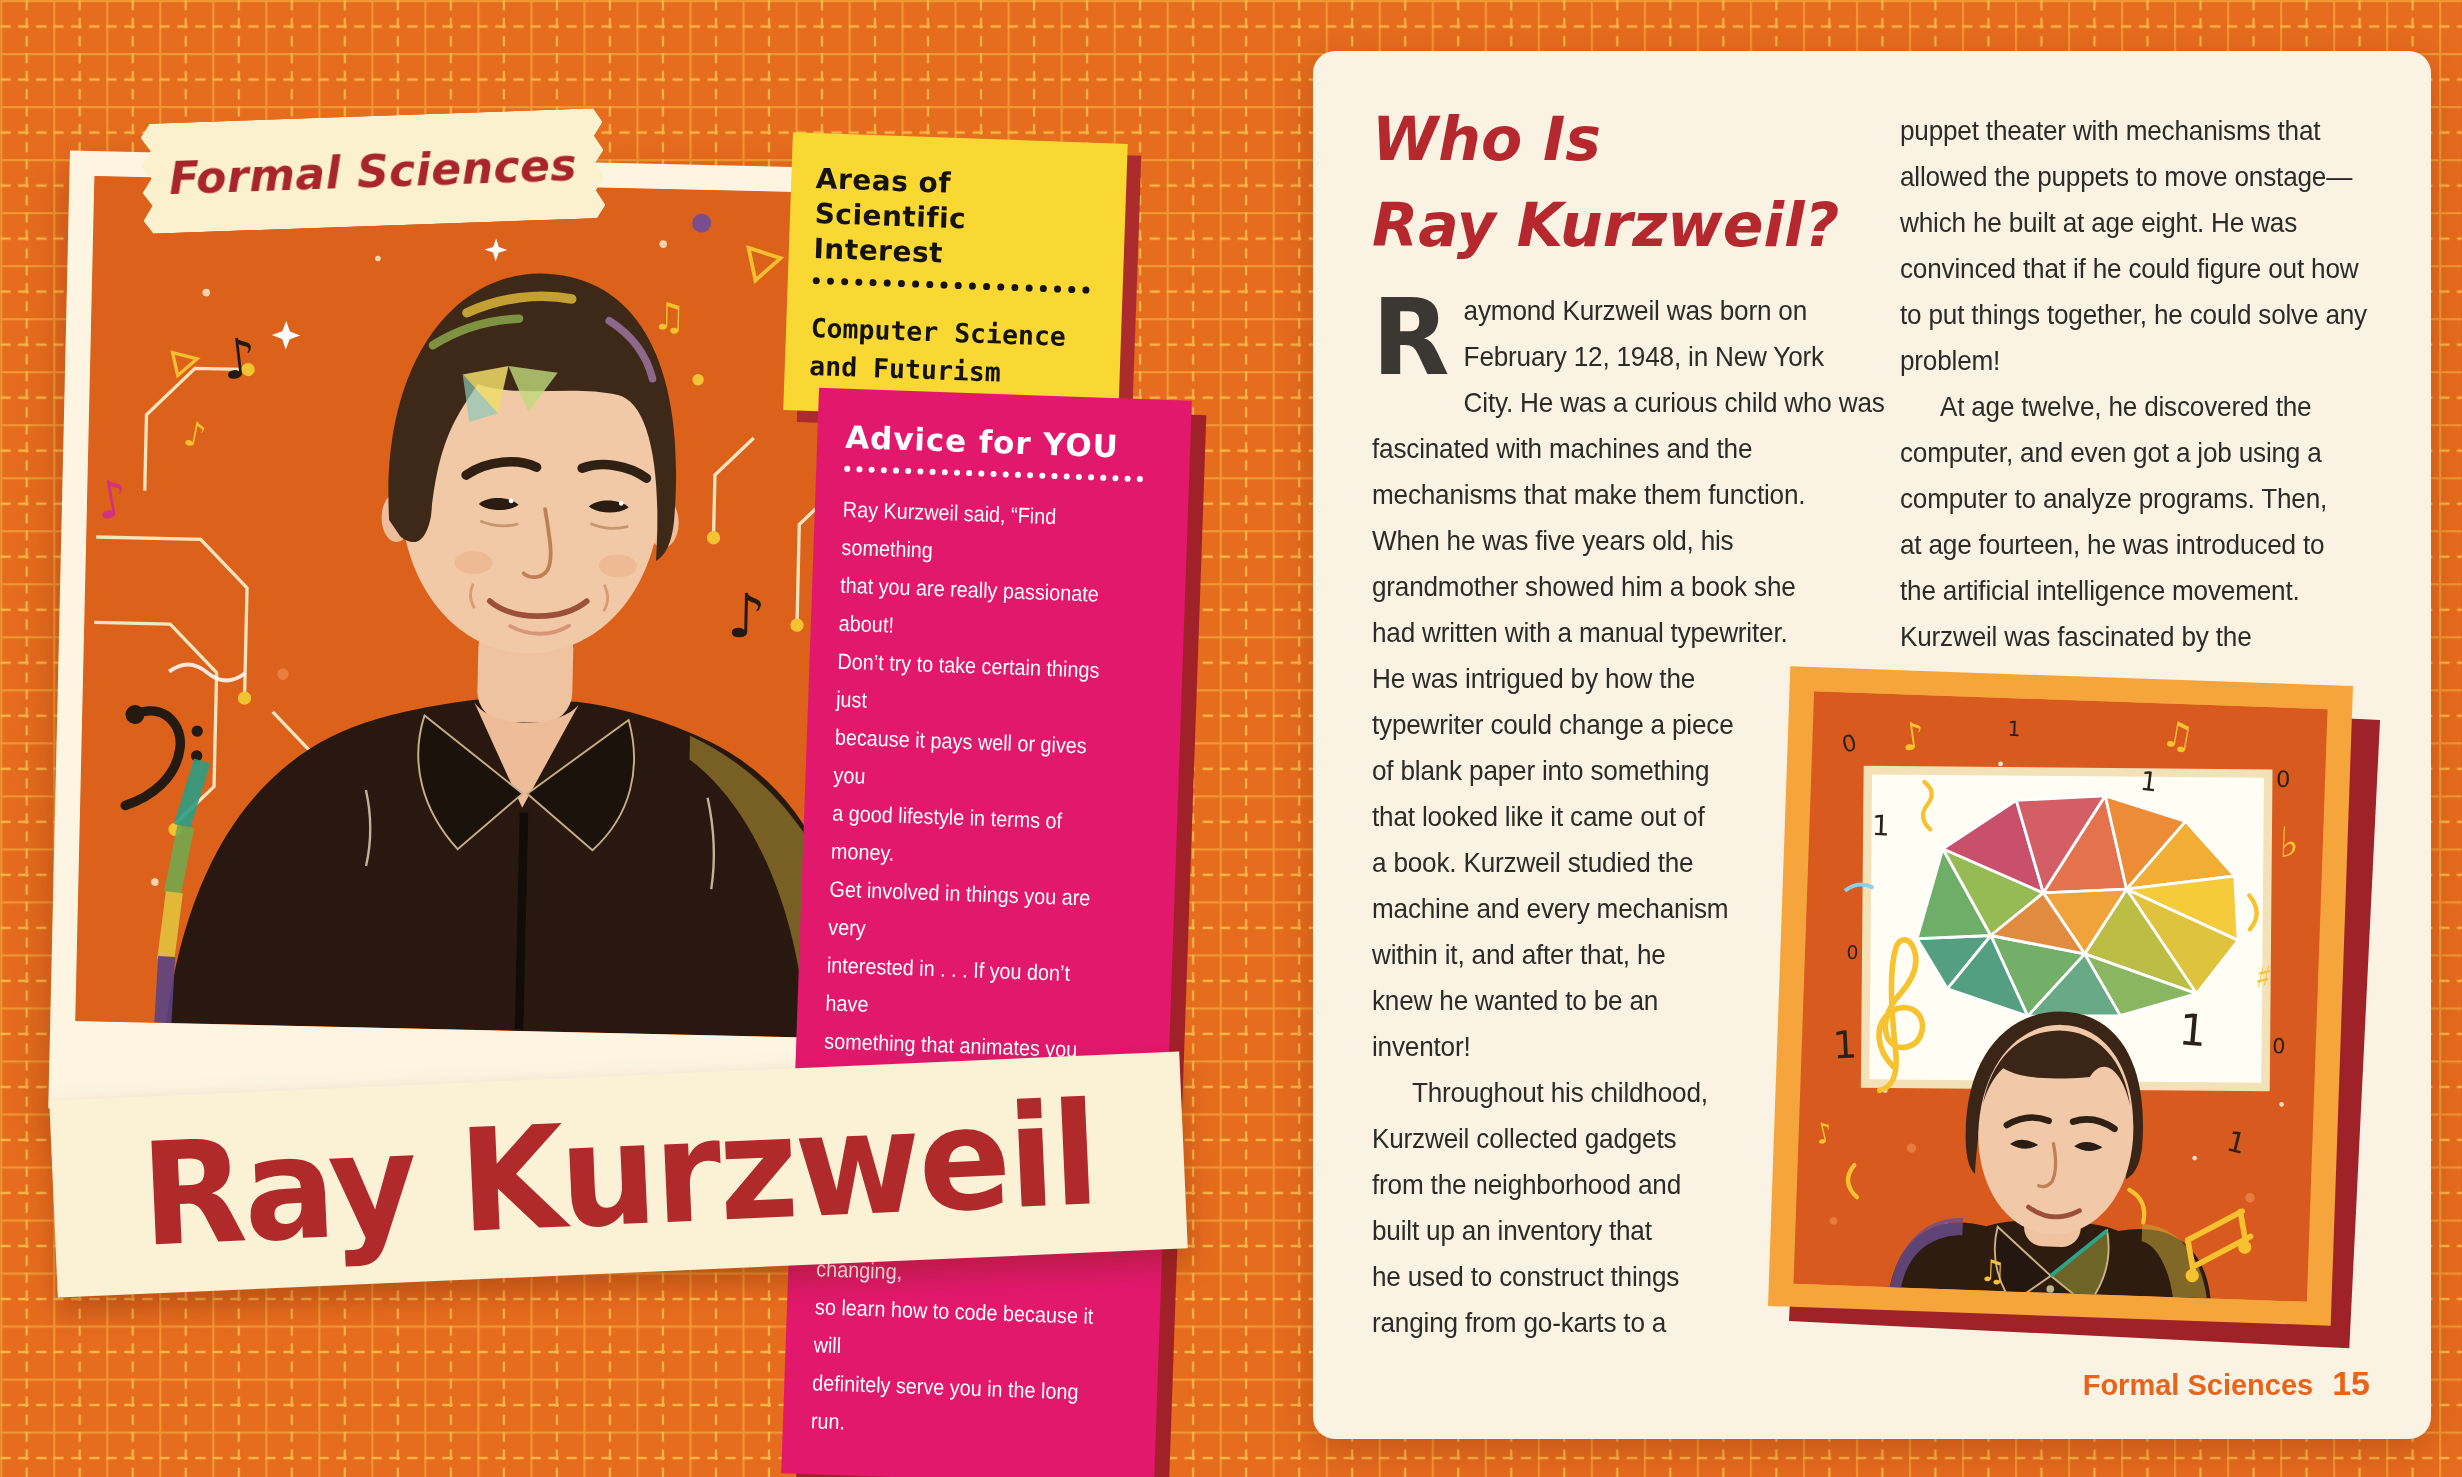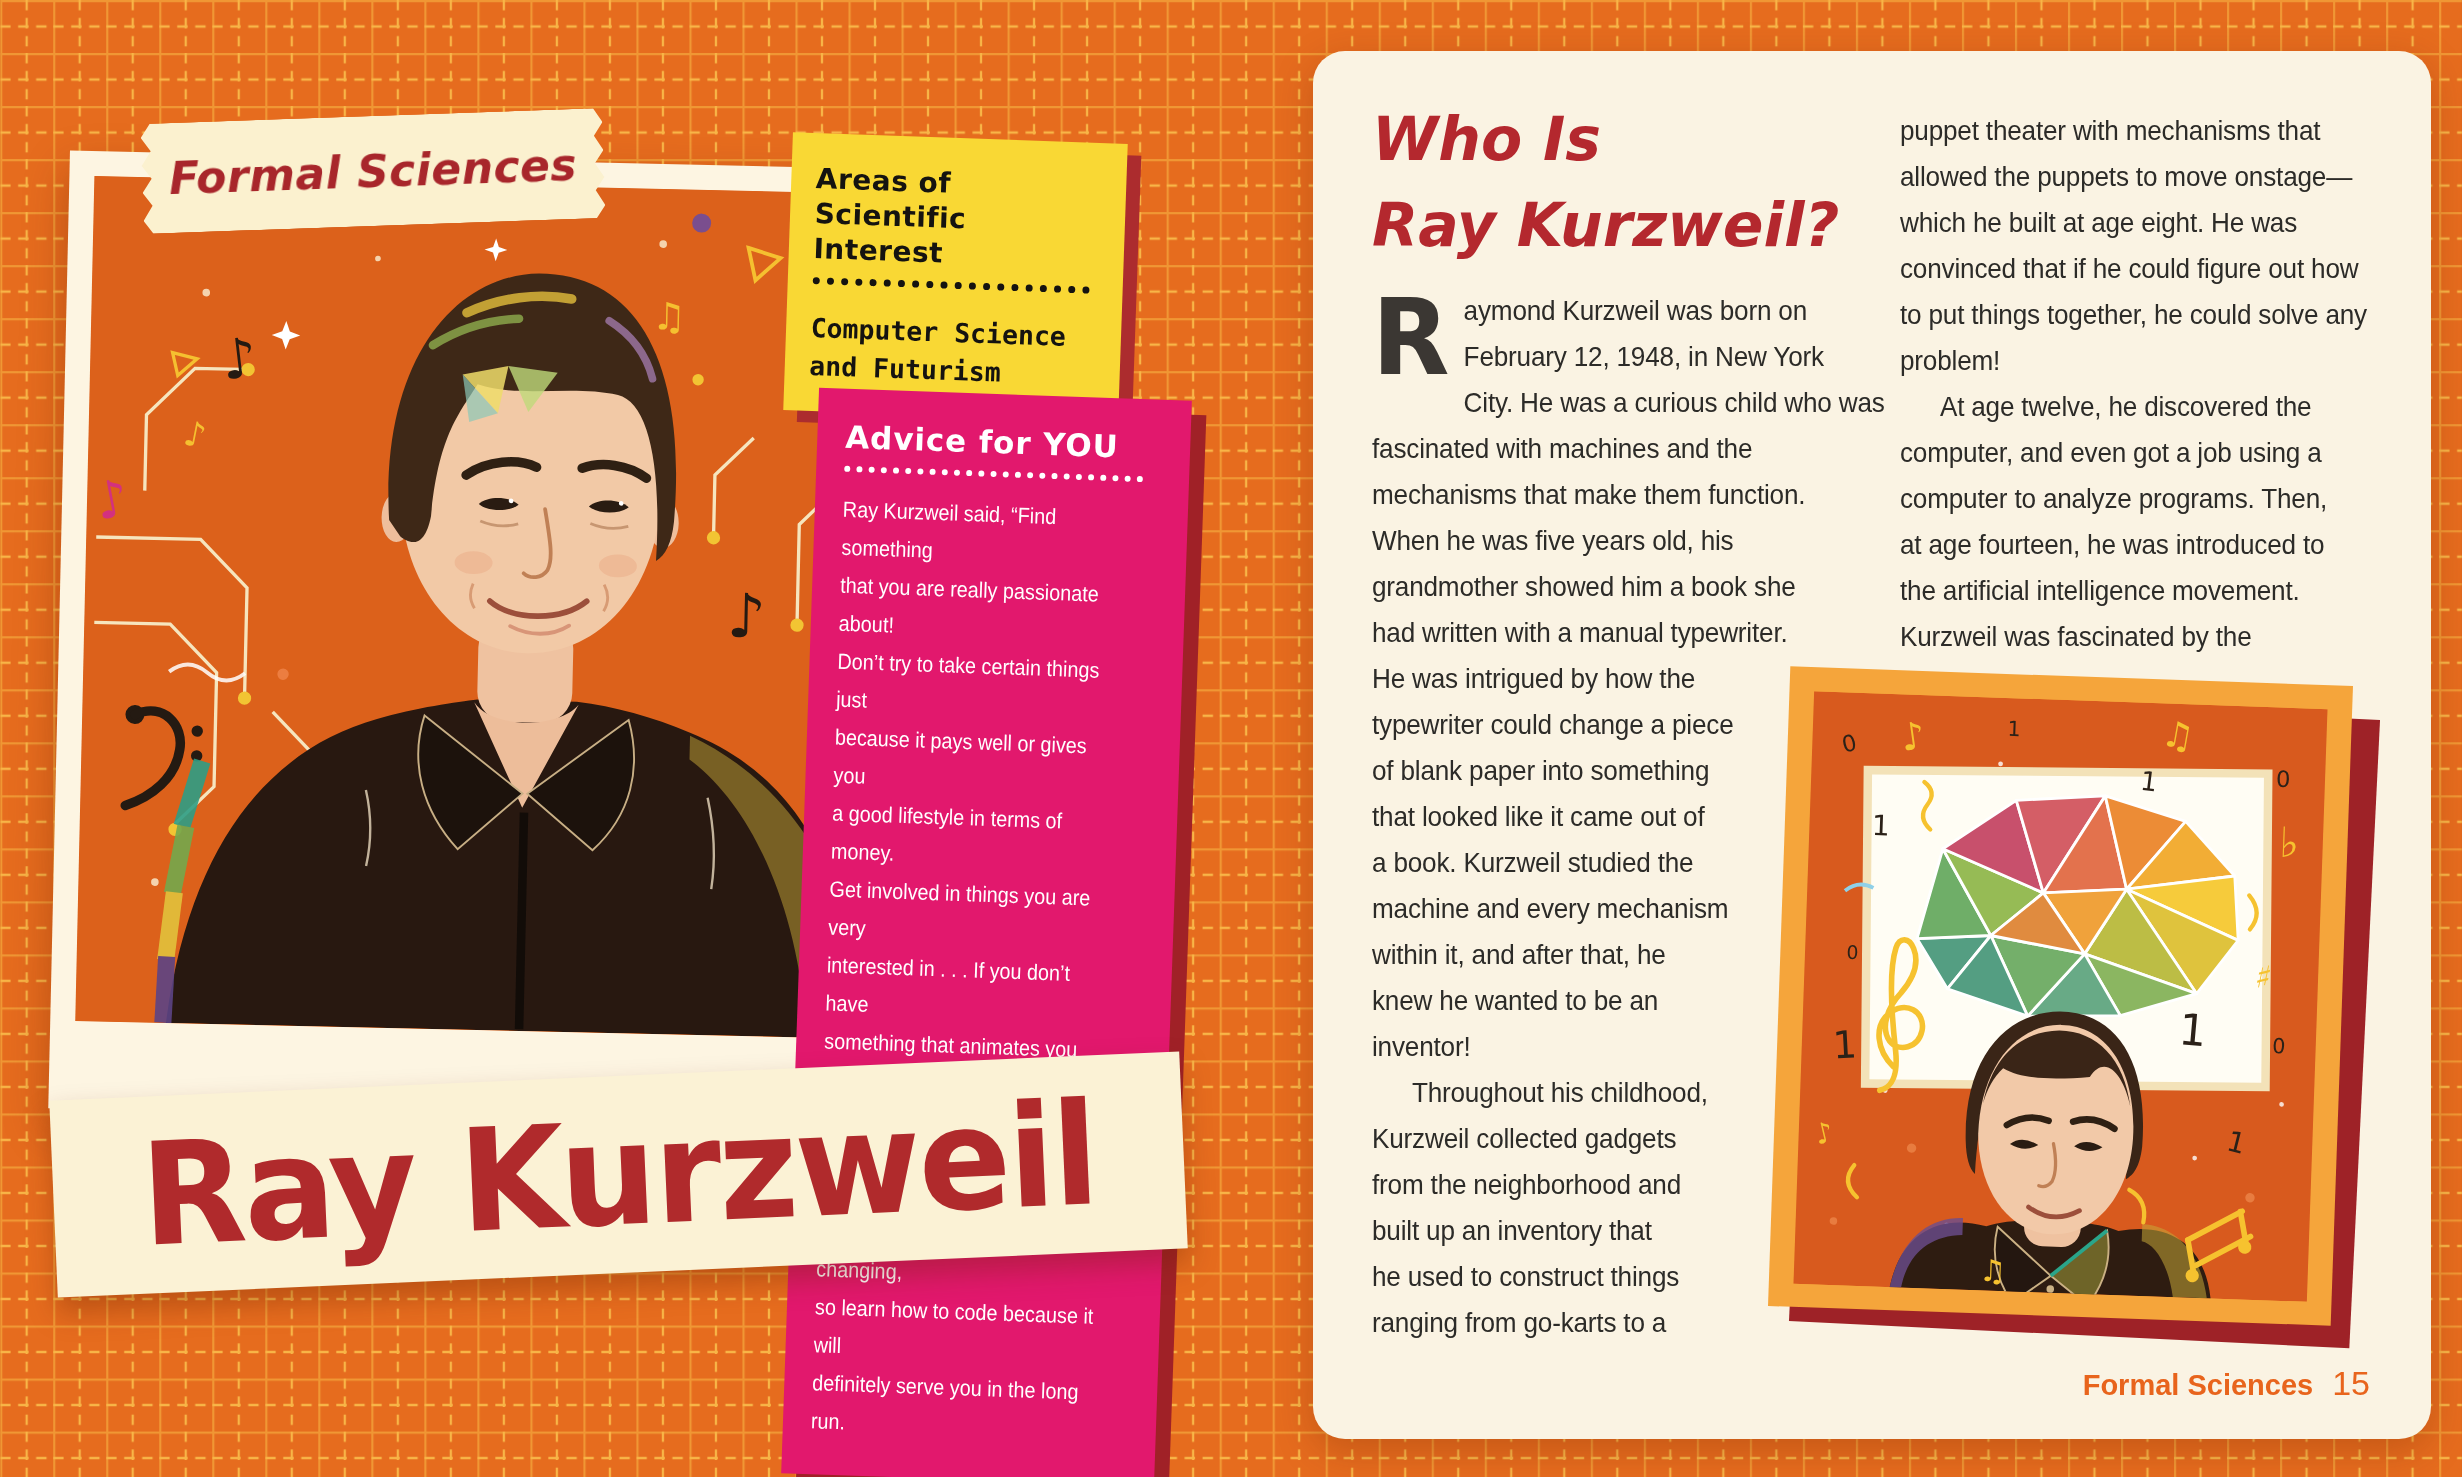--- a/index.html
+++ b/index.html
@@ -44,42 +44,42 @@
         transform:scaleX(.9);transform-origin:left top;letter-spacing:0;}
 
   .banner{left:53px;top:1076px;width:1131px;height:197px;background:#FBF2D5;
         transform:rotate(-2.5deg);display:flex;align-items:center;justify-content:center;
         box-shadow:0 15px 28px rgba(110,35,0,.35);}
   .banner-label{font-family:"DejaVu Sans",sans-serif;font-weight:bold;font-size:142px;
         color:#B02A2C;letter-spacing:-2.8px;transform:scaleX(.96);white-space:nowrap;}
 
   
   .page{left:1313px;top:51px;width:1118px;height:1388px;background:#FAF3E3;
-        border-radius:32px;box-shadow:0 11.4px 38px rgba(110,35,0,.28);}
+        border-radius:22px;box-shadow:0 11.4px 38px rgba(110,35,0,.28);}
   .heading{left:59px;top:45px;font-family:"DejaVu Sans",sans-serif;font-weight:bold;
         font-style:italic;font-size:60px;line-height:86px;color:#B4282E;white-space:pre-line;}
   .col{position:absolute;width:572px;color:#2C2B28;font-size:27.5px;line-height:46px;
         transform:scaleX(.95);transform-origin:left top;letter-spacing:-0.2px;}
   .col p{margin:0;white-space:pre-line;}
   .col .indent{text-indent:42px;}
   #col1{left:59px;top:237px;}
   #col2{left:587px;top:57px;}
   .dropcap{float:left;font-family:"DejaVu Sans",sans-serif;font-weight:bold;
         font-size:106px;line-height:91px;color:#3B3733;margin:3.8px 15px 0 0;}
 
   .illo{left:466px;top:625px;width:563px;height:640px;transform:rotate(2deg);}
   .illo-shadow{left:491px;top:655px;width:561px;height:629px;background:#9E2227;
         transform:rotate(2.8deg);}
   .illo-frame{position:absolute;left:0;top:0;width:563px;height:640px;background:#F5A53B;
         padding:24px;box-sizing:border-box;}
 
   .footer{right:61px;bottom:36px;display:flex;align-items:baseline;gap:19px;
         color:#E8641C;}
   .footer .section{font-weight:bold;font-size:29px;}
-  .footer .pageno{font-weight:normal;font-size:34px;}
+  .footer .pageno{font-weight:bold;font-size:34px;}
 </style>
 </head>
 <body>
 
 <div id="stage">
 
   <svg id="bg-grid" width="2462" height="1477" viewBox="0 0 2600 1560">
     <defs>
       <pattern id="gp" width="56" height="56" patternUnits="userSpaceOnUse">
         <rect width="56" height="56" fill="#E66C1E"></rect>

